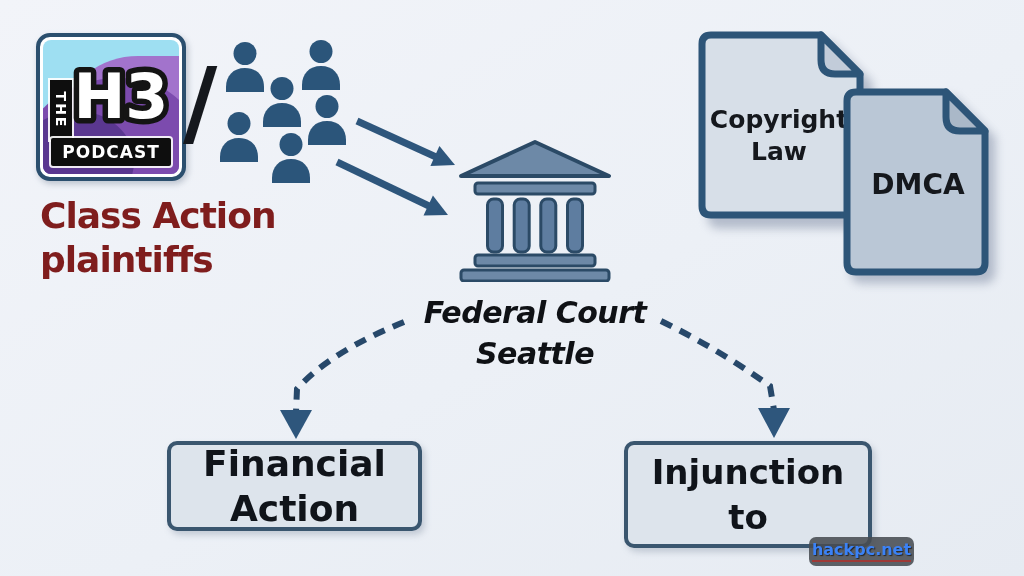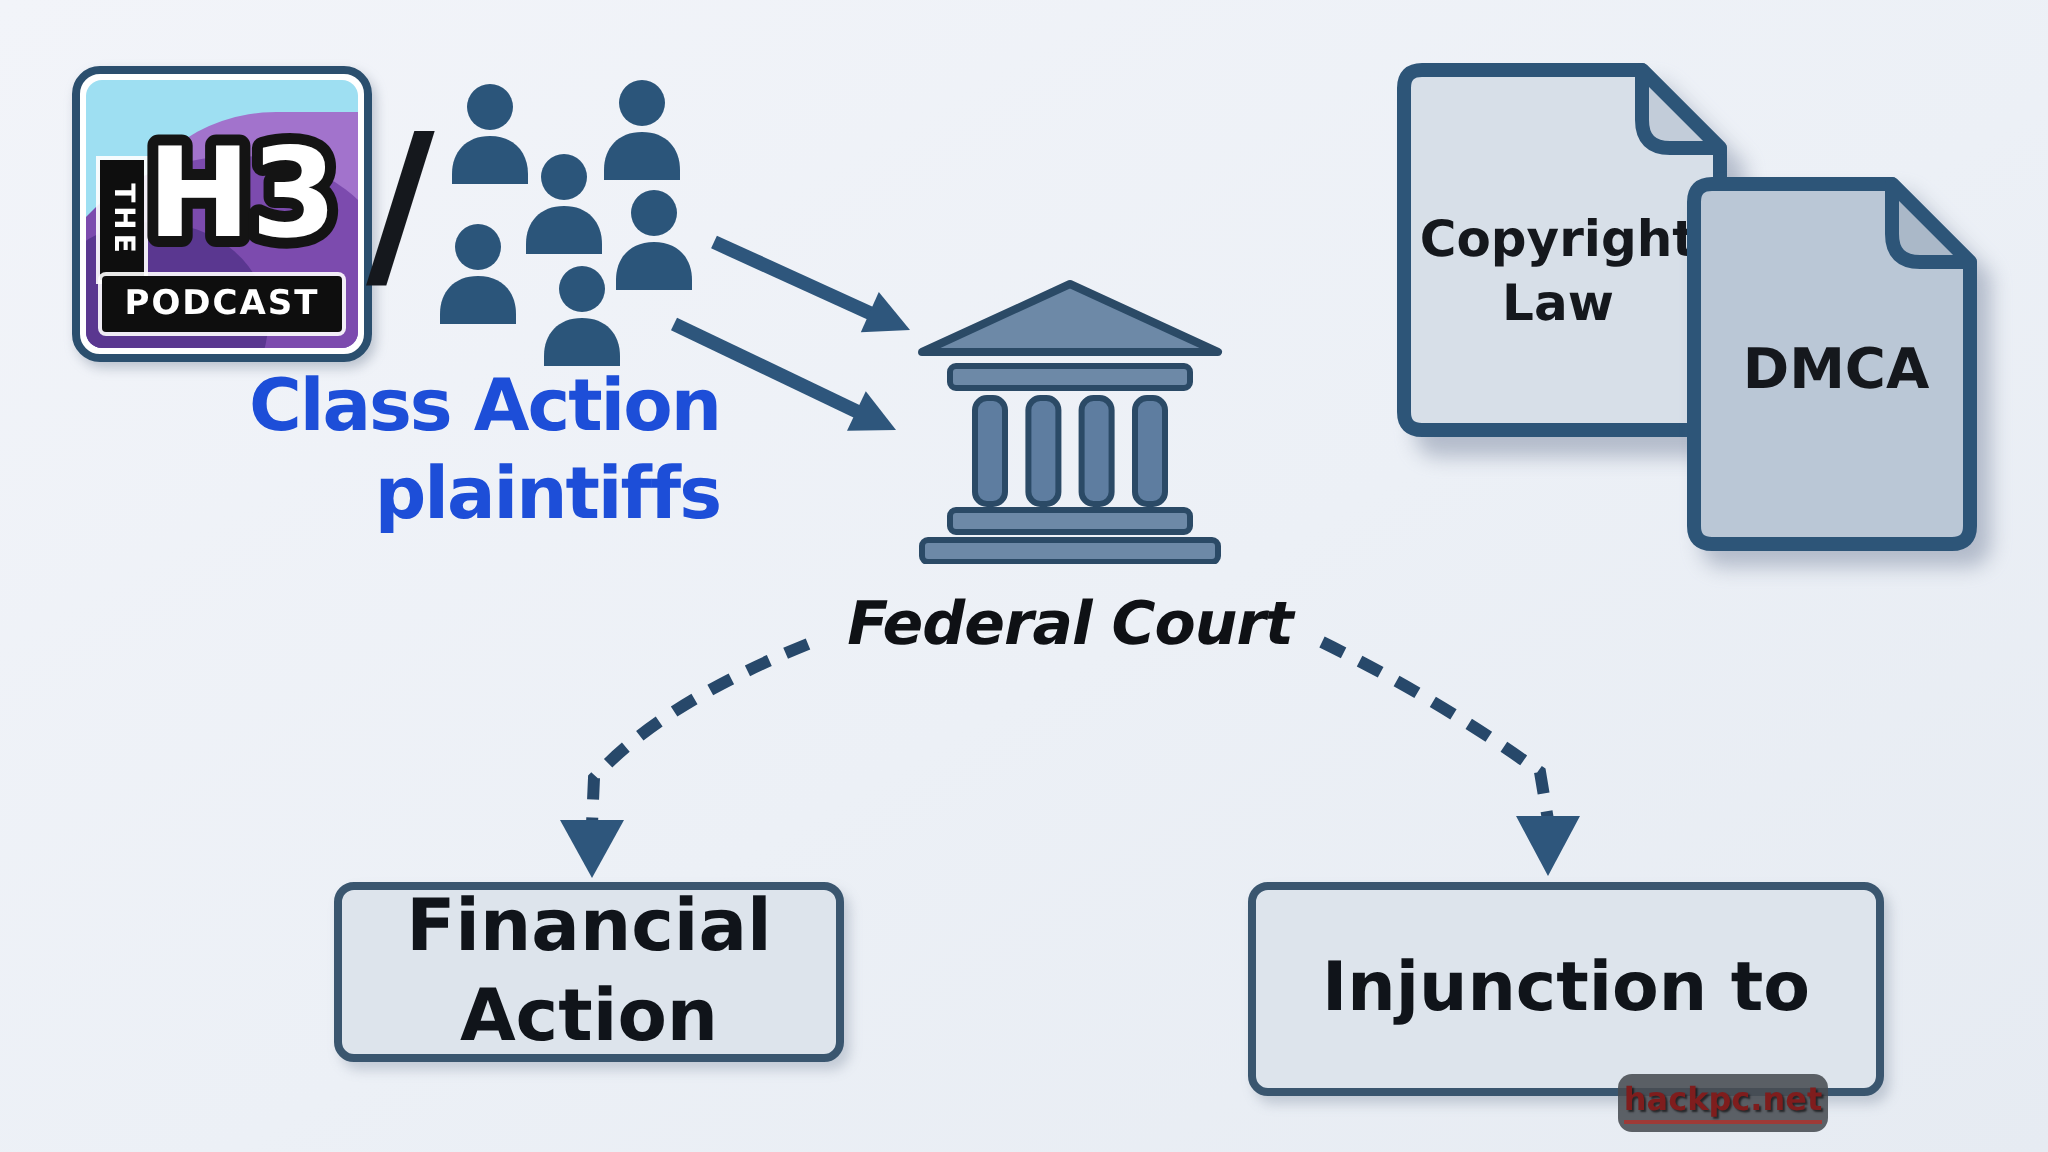--- a/index.html
+++ b/index.html
@@ -33,42 +33,42 @@
                 box-shadow:0 0 0 2px rgba(255,255,255,.9); border-radius:2px; }
   .podcast-box span{ color:#fff; font-size:17px; font-weight:800; letter-spacing:1px; }
 
   
   .slash{ left:183px; top:48px; font-size:94px; font-weight:700; color:#15181d; }
 
   
   .person{ width:42px; height:50px; }
 
   
-  .plaintiffs{ left:40px; top:182px; width:320px; text-align:right;
-               font-size:36px; font-weight:800; line-height:44px; letter-spacing:-1px; color:#1d4ed8; }
+  .plaintiffs{ left:40px; top:194px; width:320px; text-align:left;
+               font-size:36px; font-weight:800; line-height:44px; letter-spacing:-1px; color:#7f1d1d; }
   .court-label{ left:385px; top:292px; width:300px; text-align:center;
                 font-size:30px; font-weight:800; line-height:41px; letter-spacing:-0.5px; color:#0f1115;font-style:italic; }
 
   
   .doc1{ left:697px; top:30px; filter:drop-shadow(9px 10px 5px rgba(110,125,150,.45)); }
   .doc2{ left:842px; top:87px; filter:drop-shadow(7px 8px 5px rgba(110,125,150,.45)); }
 
   
   .outcome{ border:4px solid #3a566f; border-radius:10px; background:#dde4ec;
             box-shadow:3px 4px 6px rgba(120,135,155,.35);
             display:flex; flex-direction:column; align-items:center; justify-content:center;
             text-align:center; font-weight:800; color:#10141a; }
   .box-financial{ left:167px; top:441px; width:255px; height:90px; font-size:36px; line-height:45px; }
-  .box-injunction{ left:624px; top:441px; width:318px; height:107px; font-size:34px; line-height:45px; }
+  .box-injunction{ left:624px; top:441px; width:248px; height:107px; font-size:34px; line-height:45px; }
 
   
   .watermark{ left:809px; top:537px; width:105px; height:29px; z-index:30;
               background:rgba(72,76,82,.88); border-radius:7px;
               display:flex; align-items:center; justify-content:center; }
-  .watermark span{ color:#7f1d1d; font-size:16px; font-weight:700;
+  .watermark span{ color:#3b82f6; font-size:16px; font-weight:700;
                    text-shadow:1px 1px 1px rgba(0,0,0,.6);
                    border-bottom:2px solid rgba(180,45,40,.75); line-height:1.15; }
 
   svg{ display:block; }
   .arrow-layer{ left:0; top:0; pointer-events:none; z-index:5; }
 </style>
 </head>
 <body>
 
 <div class="abs logo">
@@ -152,20 +152,21 @@
   <rect x="6" y="131" width="148" height="11" rx="3" fill="#6d89a7" stroke="#2b4a66" stroke-width="3"></rect>
 </svg>
 
 <div class="abs plaintiffs">
   <div>Class Action</div>
   <div>plaintiffs</div>
 </div>
 
 <div class="abs court-label">
   <div>Federal Court</div>
+  <div>Seattle</div>
 </div>
 
 <svg class="abs doc1" width="168" height="190" viewBox="0 0 168 190">
   <path d="M14,5 H124 L163,44 V176 Q163,185 154,185 H14 Q5,185 5,176 V14 Q5,5 14,5 Z" fill="#d7dfe8" stroke="#2d5578" stroke-width="7" stroke-linejoin="round"></path>
   <path d="M124,5 L124,30 Q124,44 138,44 L163,44 Z" fill="#c2ccd9" stroke="#2d5578" stroke-width="7" stroke-linejoin="round"></path>
   <text x="82" y="98" text-anchor="middle" font-family="DejaVu Sans, Liberation Sans, sans-serif" font-size="25" font-weight="800" fill="#15181d">Copyright</text>
   <text x="82" y="130" text-anchor="middle" font-family="DejaVu Sans, Liberation Sans, sans-serif" font-size="25" font-weight="800" fill="#15181d">Law</text>
 </svg>
 
 <svg class="abs doc2" width="148" height="190" viewBox="0 0 148 190">

